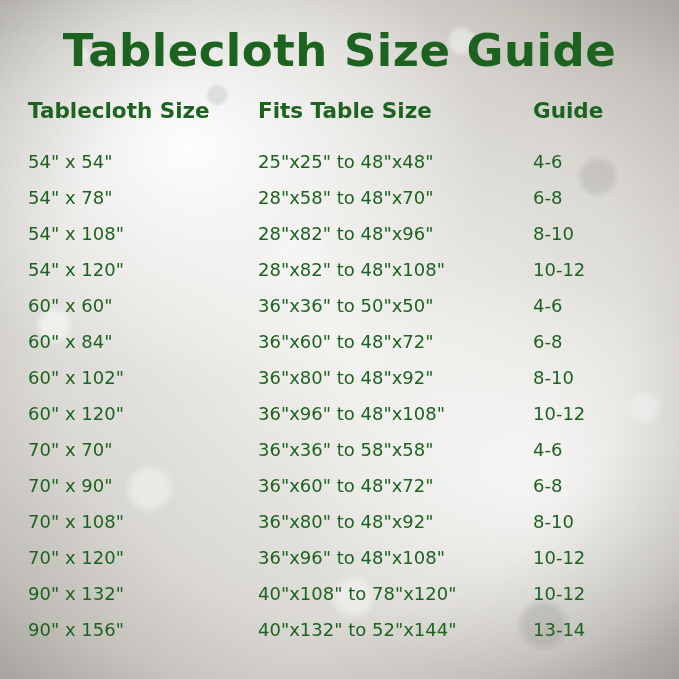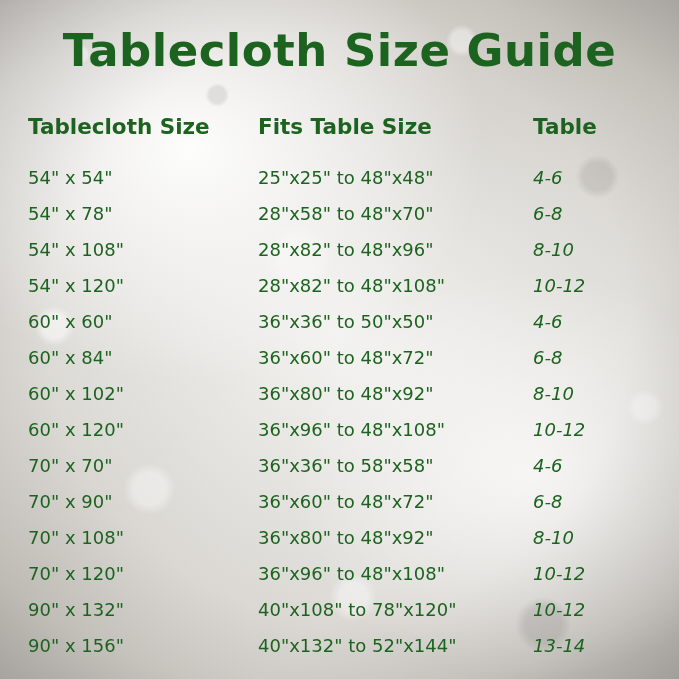--- a/index.html
+++ b/index.html
@@ -62,21 +62,21 @@
     text-align: center;
     font-family: "DejaVu Sans", sans-serif;
     font-weight: bold;
     font-size: 45px;
     letter-spacing: 0.5px;
     color: #1d6320;
     white-space: nowrap;
   }
   table.size-table {
     position: absolute;
-    top: 114px;
+    top: 98px;
     left: 28px;
     width: 623px;
     border-collapse: collapse;
     table-layout: fixed;
   }
   table.size-table th {
     font-family: "DejaVu Sans", sans-serif;
     font-weight: bold;
     font-size: 21.5px;
     color: #1d6320;
@@ -94,21 +94,21 @@
     white-space: nowrap;
   }
   col.c0 { width: 230px; }
   col.c1 { width: 275px; }
   col.c2 { width: 118px; }
   th.h0 { padding-left: 16px; }
   th.h1 { padding-left: 18px; }
   th.h2 { padding-left: 10px; }
   td.d0 { padding-left: 48px; }
   td.d1 { padding-left: 18px; }
-  td.d2 { padding-left: 22px; font-style: italic; }
+  td.d2 { padding-left: 22px; }
 </style>
 </head>
 <body>
 
 <div class="page">
   <div class="texture"></div>
   <div class="vignette"></div>
 
   <div class="content">
     <div class="title">Tablecloth Size Guide</div>
@@ -116,21 +116,21 @@
     <table class="size-table">
       <colgroup>
         <col class="c0">
         <col class="c1">
         <col class="c2">
       </colgroup>
       <thead>
         <tr>
           <th class="h0">Tablecloth Size</th>
           <th class="h1">Fits Table Size</th>
-          <th class="h2">Table</th>
+          <th class="h2">Guide</th>
         </tr>
       </thead>
       <tbody>
         <tr>
           <td class="d0">54" x 54"</td>
           <td class="d1">25"x25" to 48"x48"</td>
           <td class="d2">4-6</td>
         </tr>
         <tr>
           <td class="d0">54" x 78"</td>

